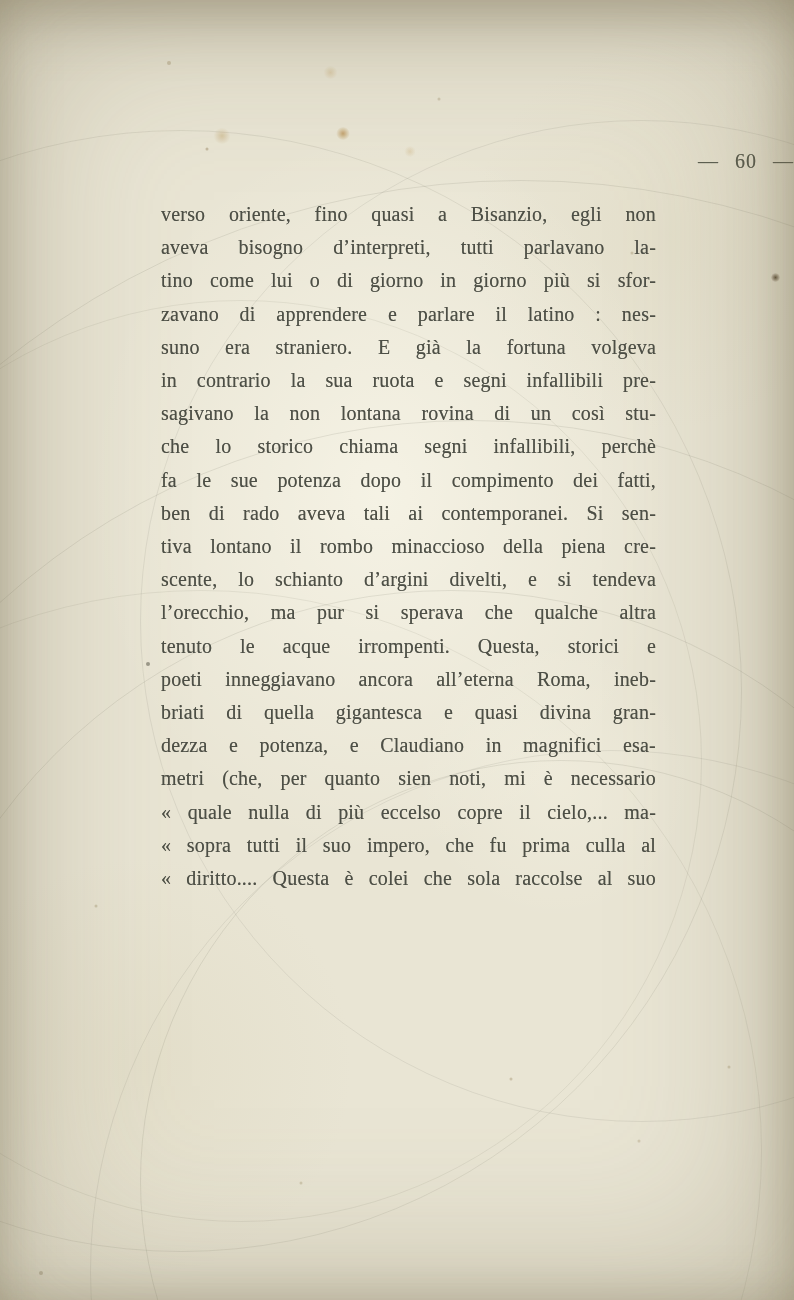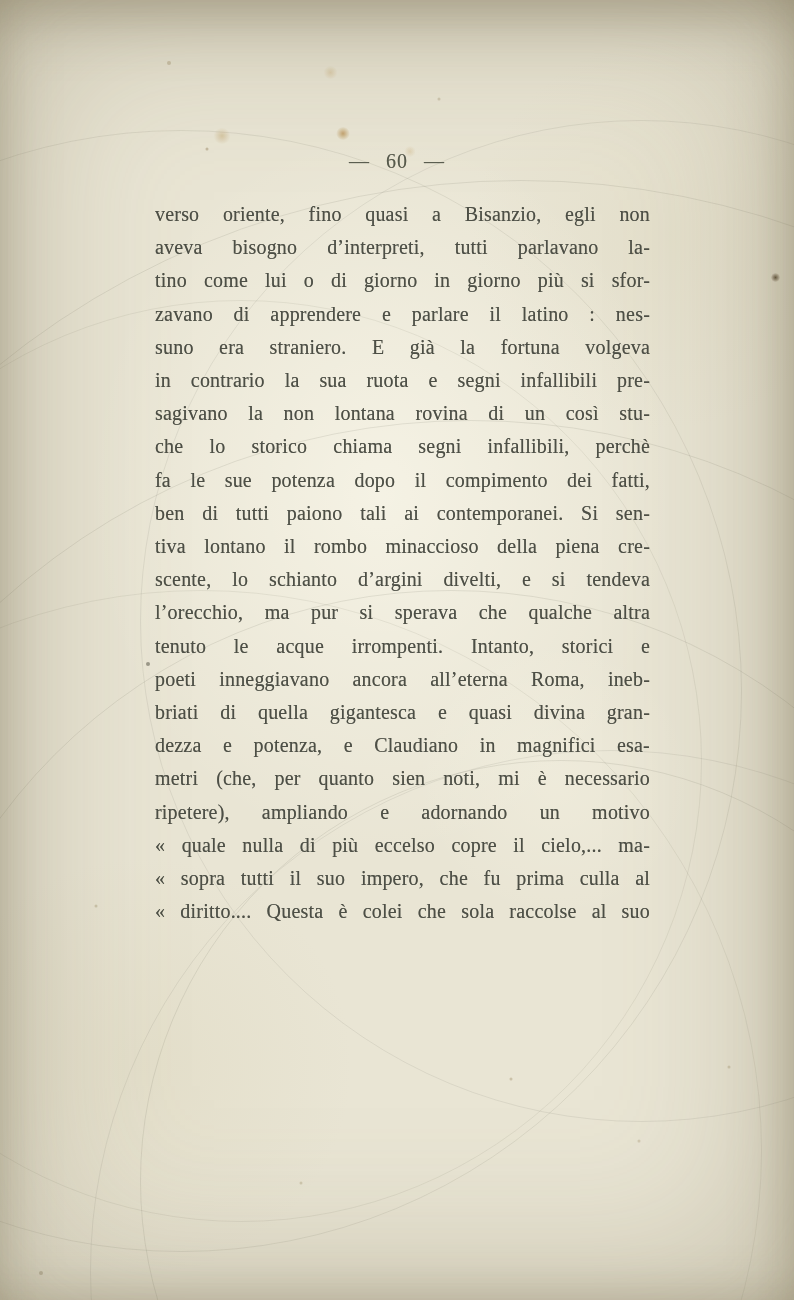--- a/index.html
+++ b/index.html
@@ -83,30 +83,30 @@
       300px 1182px 0 0.5px rgba(150,130,90,0.3),
       638px 1140px 0 0.5px rgba(150,130,90,0.28),
       40px 1272px 0 1px rgba(130,115,80,0.35),
       728px 1066px 0 0.5px rgba(150,130,90,0.3);
   }
   .page-number {
     position: absolute;
     left: 0;
     top: 150px;
     width: 100%;
-    text-align: center;
+    text-align: right;
     font-size: 20px;
     letter-spacing: 1px;
     word-spacing: 10px;
     color: #575a4d;
     text-shadow: 0 0 0.5px rgba(87,90,77,0.5);
   }
   .textblock {
     position: absolute;
-    left: 155px;
+    left: 161px;
     top: 198px;
     width: 495px;
     font-size: 20px;
     line-height: 33.2px;
     letter-spacing: 0.2px;
     color: #4d4f46;
     text-shadow: 0 0 0.5px rgba(77,79,70,0.55);
   }
   .textblock .line {
     text-align: justify;
@@ -142,28 +142,27 @@
   <div class="textblock">
       <div class="line">verso oriente, fino quasi a Bisanzio, egli non</div>
       <div class="line">aveva bisogno d’interpreti, tutti parlavano la-</div>
       <div class="line">tino come lui o di giorno in giorno più si sfor-</div>
       <div class="line">zavano di apprendere e parlare il latino : nes-</div>
       <div class="line">suno era straniero. E già la fortuna volgeva</div>
       <div class="line">in contrario la sua ruota e segni infallibili pre-</div>
       <div class="line">sagivano la non lontana rovina di un così stu-</div>
       <div class="line">che lo storico chiama segni infallibili, perchè</div>
       <div class="line">fa le sue potenza dopo il compimento dei fatti,</div>
-      <div class="line">ben di tutti paiono tali ai contemporanei. Si sen-</div>
+      <div class="line">ben di rado aveva tali ai contemporanei. Si sen-</div>
       <div class="line">tiva lontano il rombo minaccioso della piena cre-</div>
       <div class="line">scente, lo schianto d’argini divelti, e si tendeva</div>
       <div class="line">l’orecchio, ma pur si sperava che qualche altra</div>
-      <div class="line">tenuto le acque irrompenti. Intanto, storici e</div>
+      <div class="line">tenuto le acque irrompenti. Questa, storici e</div>
       <div class="line">poeti inneggiavano ancora all’eterna Roma, ineb-</div>
       <div class="line">briati di quella gigantesca e quasi divina gran-</div>
       <div class="line">dezza e potenza, e Claudiano in magnifici esa-</div>
       <div class="line">metri (che, per quanto sien noti, mi è necessario</div>
-      <div class="line">ripetere), ampliando e adornando un motivo</div>
       <div class="line">« quale nulla di più eccelso copre il cielo,... ma-</div>
       <div class="line">« sopra tutti il suo impero, che fu prima culla al</div>
       <div class="line">« diritto.... Questa è colei che sola raccolse al suo</div>
     </div>
 
 </div>
 
 </body></html>

